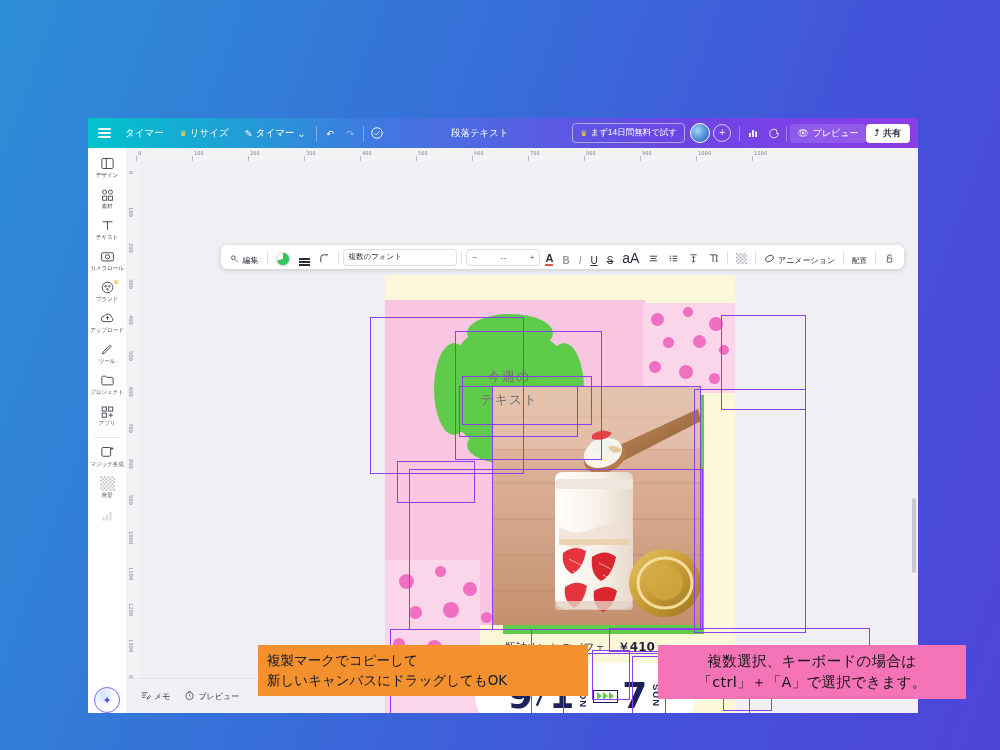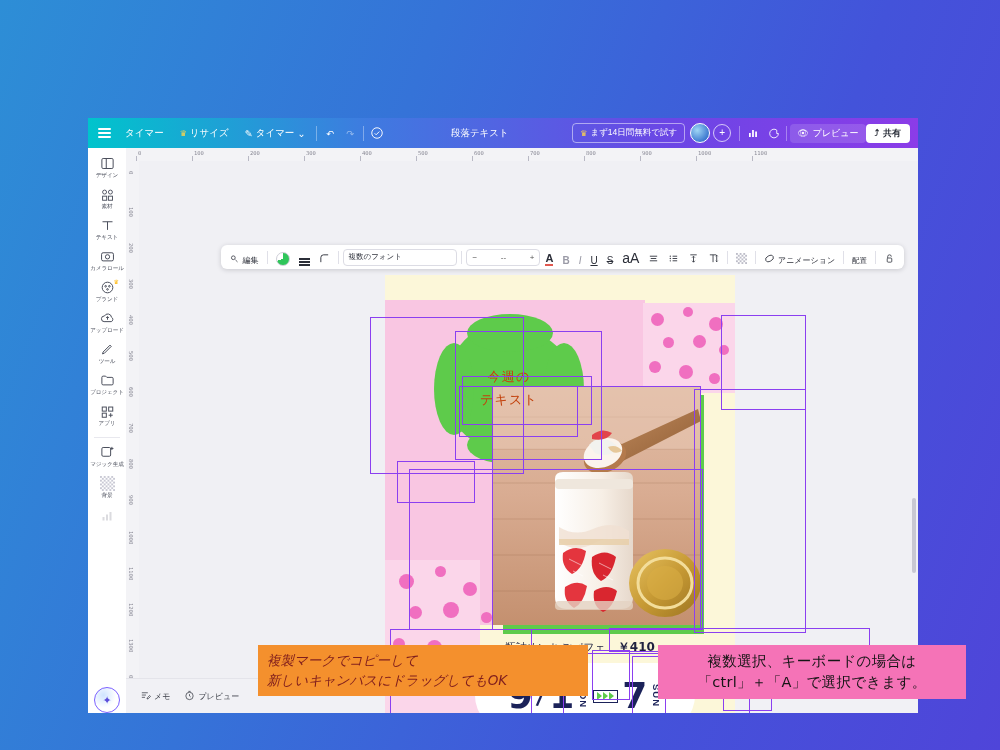--- a/index.html
+++ b/index.html
@@ -140,21 +140,21 @@
   }
   .greenblob:after{
     content:"";position:absolute;right:-11px;top:18px;width:40px;height:92px;
     background:#5ecb4b;border-radius:50%;
   }
   .blob-top{position:absolute;left:22px;top:-11px;width:86px;height:38px;background:#5ecb4b;border-radius:50%;}
   .blob-bot{position:absolute;left:22px;bottom:-11px;width:86px;height:38px;background:#5ecb4b;border-radius:50%;}
   .blobtext{
     position:absolute;left:60px;top:50px;width:128px;height:128px;z-index:3;
     display:flex;flex-direction:column;align-items:center;justify-content:center;
-    color:#c2410c;font-size:13px;line-height:1.75;letter-spacing:1.2px;
+    color:#737373;font-size:13px;line-height:1.75;letter-spacing:1.2px;
     font-family:"DejaVu Sans",sans-serif;
   }
   .photo{
     position:absolute;left:108px;top:112px;width:208px;height:238px;overflow:hidden;
     background:#e3b79c;
   }
   .greenbar-r{position:absolute;left:310px;top:120px;width:9px;height:238px;background:#5ecb4b;}
   .greenbar-b{position:absolute;left:118px;top:350px;width:201px;height:9px;background:#5ecb4b;}
 
   .prodline{
@@ -200,21 +200,21 @@
   }
   .vscroll{
     position:absolute;right:2px;top:380px;width:4px;height:75px;background:#c8c8d2;border-radius:2px;
   }
 
   
   .anno{
     position:absolute;z-index:60;padding:6px 9px;line-height:1.45;
     font-family:"DejaVu Sans",sans-serif;
   }
-  .anno-orange{left:258px;top:645px;width:312px;background:#f4902d;color:#7f1d1d;font-size:13.5px;font-style:italic;}
+  .anno-orange{left:258px;top:645px;width:312px;background:#f4902d;color:#0f172a;font-size:13.5px;}
   .anno-pink{left:658px;top:645px;width:290px;background:#f573b7;color:#151515;font-size:14.5px;text-align:center;}
   .anno-pink div{letter-spacing:.3px;}
 </style>
 </head>
 <body>
 
 <div class="slide">
 
 
   <div class="app">

